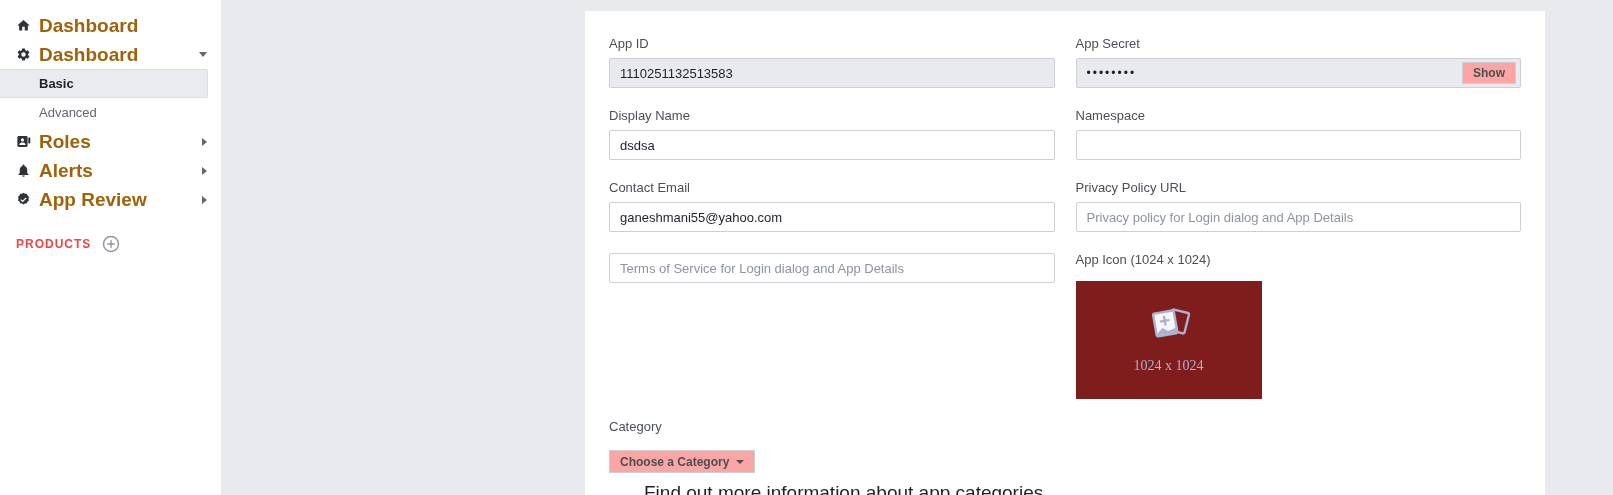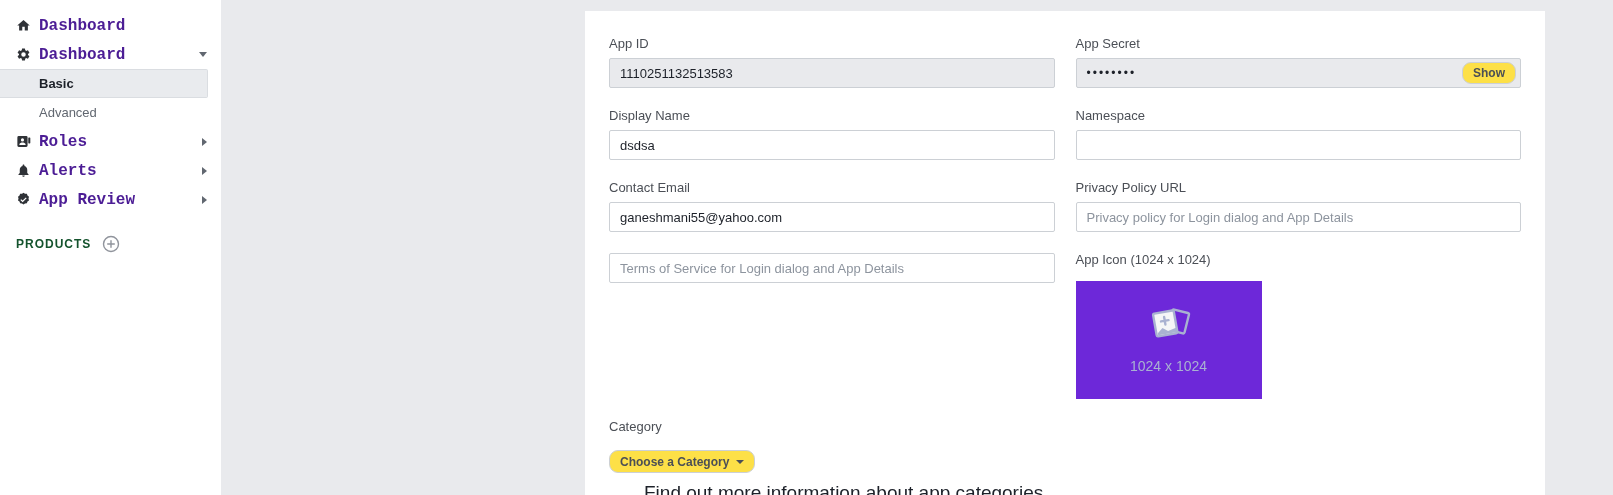--- a/index.html
+++ b/index.html
@@ -16,21 +16,21 @@
     position:absolute; left:0; top:0; width:221px; height:495px;
     background:#ffffff; z-index:2;
   }
   .nav { padding-top:11px; }
   .nav-item {
     display:flex; align-items:center;
     height:29px; padding:0 14px 0 16px;
     cursor:pointer; position:relative;
   }
   .nav-item .ico { width:15px; height:15px; margin-right:8px; display:flex; align-items:center; justify-content:center; }
-  .nav-item .lbl { font-size:16px; font-weight:bold; color:#4c1d95;font-family:Liberation Mono, monospace; }
+  .nav-item .lbl { font-size:19px; font-weight:bold; color:#a16207; }
   .nav-sub {
     display:flex; align-items:center; height:29px;
     padding-left:39px; cursor:pointer;
   }
   .nav-sub.selected {
     background:#e9ebee; border:1px solid #dadde1; border-left:none;
     width:208px; border-radius:0 2px 2px 0;
   }
   .nav-sub .lbl-sel { font-size:13px; font-weight:bold; color:#1d2129; }
   .nav-sub .lbl-plain { font-size:13px; color:#616770;text-align:right; }
@@ -41,21 +41,21 @@
   }
   .chev-right {
     margin-left:auto; width:0; height:0;
     border-top:4.5px solid transparent; border-bottom:4.5px solid transparent;
     border-left:5px solid #616770;
   }
   .products-row {
     display:flex; align-items:center; margin:21px 0 0 16px;
   }
   .products-lbl {
-    font-size:12px; font-weight:bold; letter-spacing:1px; color:#14532d;
+    font-size:12px; font-weight:bold; letter-spacing:1px; color:#ef4444;
   }
   .plus-circle { margin-left:11px; cursor:pointer; display:flex; }
 
   
   .card {
     position:absolute; left:585px; top:11px; width:960px; height:484px;
     background:#ffffff; z-index:1;
   }
   .card-inner { padding:26px 24px; }
   .form-grid {
@@ -74,28 +74,29 @@
   .txt::placeholder { color:#8d949e; opacity:1; }
   .txt:disabled, .txt.disabled { background:#e9eaed; color:#1d2129; }
   .secret-field {
     display:flex; align-items:center; width:100%; height:30px;
     border:1px solid #ccd0d5; border-radius:2px; background:#e9eaed;
     padding:0 4px 0 10px;
   }
   .secret-dots { font-size:12px; letter-spacing:2px; color:#1d2129; flex:1; }
   .btn {
     height:22px; padding:0 10px; font-size:12px; font-weight:bold; color:#4b4f56;
-    background:#fde047; border:1px solid #ccd0d5; border-radius:9px;
+    background:#fca5a5; border:1px solid #ccd0d5; border-radius:0;
     font-family:"Liberation Sans","DejaVu Sans",sans-serif; cursor:pointer;
     display:inline-flex; align-items:center;
   }
   .upload-box {
-    margin-top:14px; width:186px; height:118px; background:#6d28d9;
+    margin-top:14px; width:186px; height:118px; background:#7f1d1d;
     display:flex; flex-direction:column; align-items:center; justify-content:center;
     cursor:pointer;
+    font-family:Liberation Serif, serif;
   }
   .upload-dims { font-size:14px; color:#a9b2d1; margin-top:6px; }
   .cat-btn { margin-top:9px; height:23px; }
   .cat-btn .caret {
     width:0; height:0; margin-left:7px;
     border-left:4px solid transparent; border-right:4px solid transparent;
     border-top:4.5px solid #4b4f56;
   }
   .cat-info { margin-top:9px; font-size:19px; color:#1d2129;margin-left:35px; }
   .cat-info a { color:#385898; text-decoration:none; cursor:pointer; }

